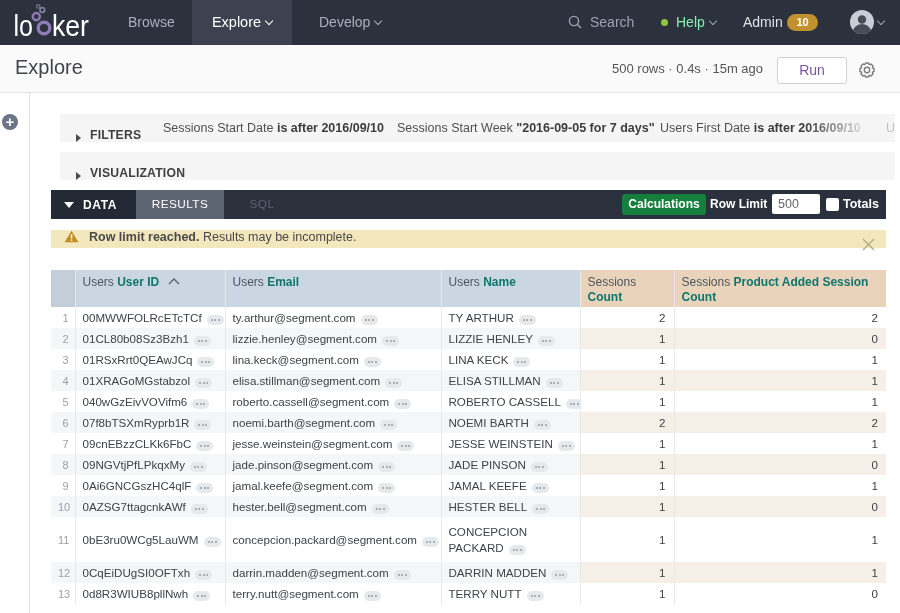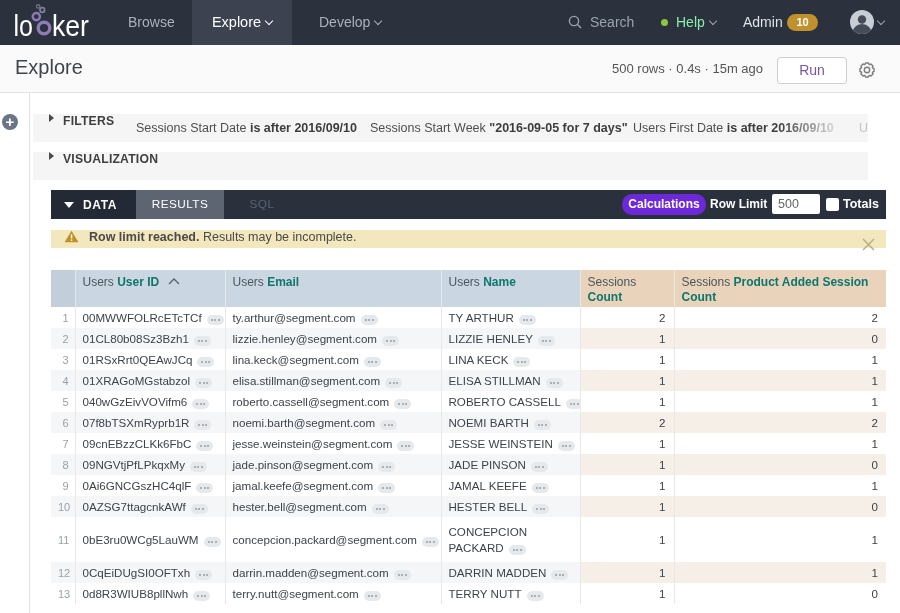--- a/index.html
+++ b/index.html
@@ -21,37 +21,37 @@
 #phead{position:absolute;left:0;top:45px;width:900px;height:48px;background:#fafafa;border-bottom:1px solid #e3e3e3}
 #phead h1{position:absolute;left:15px;top:11px;font-size:20px;font-weight:400;color:#3f444a}
 #stats{position:absolute;left:612px;top:16px;font-size:13px;color:#555}
 #runbtn{position:absolute;left:777px;top:12px;width:70px;height:27px;background:#fff;border:1px solid #cfcfcf;border-radius:3px;color:#7a55a3;font-size:14px;text-align:center;line-height:25px}
 #gear{position:absolute;left:857px;top:60px}
 
 
 #rail{position:absolute;left:29px;top:93px;width:1px;height:520px;background:#e0e0e0}
 #plus{position:absolute;left:2px;top:114px;width:16px;height:16px;border-radius:50%;background:#6b7585;color:#fff;font-size:15px;font-weight:bold;text-align:center;line-height:15px}
 
-.bar{position:absolute;left:33px;width:835px;height:28px;background:#f5f5f5;display:flex;align-items:flex-start;font-size:12.5px;color:#4f4f4f;overflow:hidden}
+.bar{position:absolute;left:60px;width:835px;height:28px;background:#f5f5f5;display:flex;align-items:flex-end;font-size:12.5px;color:#4f4f4f;overflow:hidden}
 .tri{width:0;height:0;border-left:5px solid #4a4a4a;border-top:4px solid transparent;border-bottom:4px solid transparent;margin-left:16px}
 .trid{width:0;height:0;border-top:6px solid #fff;border-left:5px solid transparent;border-right:5px solid transparent;margin-left:13px}
 .bartitle{font-weight:bold;color:#3f3f3f;margin-left:9px;letter-spacing:.2px;font-size:12.2px}
 .fitem{position:absolute;top:0;height:28px;line-height:28px;white-space:nowrap}
 .fitem b{color:#3d3d3d}
 #filters{top:114px}
 #viz{top:152px}
 #fade{position:absolute;right:0;top:0;width:90px;height:28px;background:linear-gradient(to right,rgba(245,245,245,0),#f5f5f5 75%)}
 
 #databar{position:absolute;left:51px;top:190px;width:835px;height:29px;background:#2b313c;color:#fff;font-size:12.5px}
 #dsec{position:absolute;left:0;width:90px;height:29px;background:#242a35;display:flex;align-items:center}
 #dsec .lbl{font-weight:bold;margin-left:9px;letter-spacing:.6px;font-size:12px}
 #tres{position:absolute;left:85px;width:88px;height:29px;background:#5d6573;text-align:center;line-height:29px;letter-spacing:.4px;font-size:11.8px}
 #tsql{position:absolute;left:178px;width:66px;height:29px;line-height:29px;text-align:center;color:#5a6474;letter-spacing:.5px;font-size:11.8px}
 #dright{position:absolute;left:0;top:0;width:835px;height:29px}
-#calc{position:absolute;left:571px;top:4px;width:84px;height:21px;background:#6d28d9;border-radius:10px;font-weight:bold;font-size:12px;text-align:center;line-height:21px}
+#calc{position:absolute;left:571px;top:4px;width:84px;height:21px;background:#15803d;border-radius:3px;font-weight:bold;font-size:12px;text-align:center;line-height:21px}
 #rlim{position:absolute;left:659px;top:0;height:29px;line-height:29px;font-weight:bold;font-size:12px}
 #rlinput{position:absolute;left:721px;top:4px;width:48px;height:20px;background:#fff;border:none;border-radius:2px;color:#666;font-size:12.5px;padding-left:6px;font-family:"Liberation Sans",sans-serif}
 #cbx{position:absolute;left:775px;top:8px;width:13px;height:13px;background:#fff;border-radius:2px}
 #tot{position:absolute;left:792px;top:0;height:29px;line-height:29px;font-weight:bold}
 
 #warn{position:absolute;left:51px;top:230px;width:835px;height:18px;background:#f3e7bd;display:flex;align-items:flex-start;font-size:12.5px;color:#4a4a4a}
 #warn svg{margin-left:13px}
 #warn .wt{margin-left:10px}
 #wclose{position:absolute;left:811px;top:8px;margin:0!important}
 

